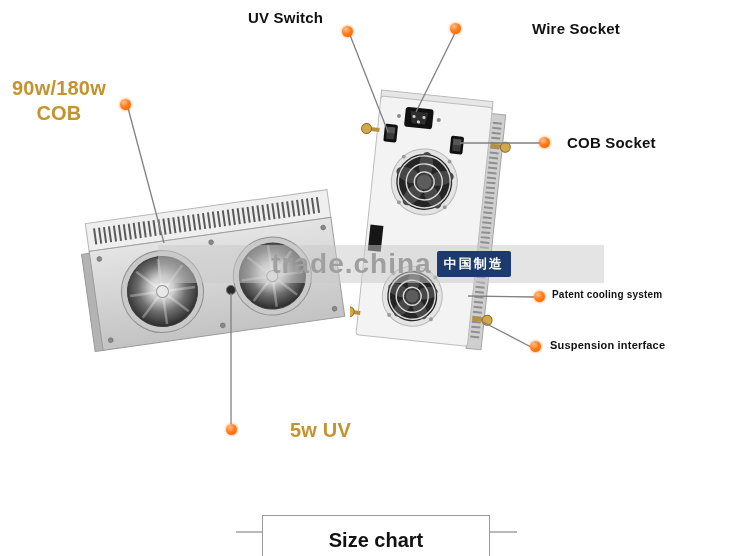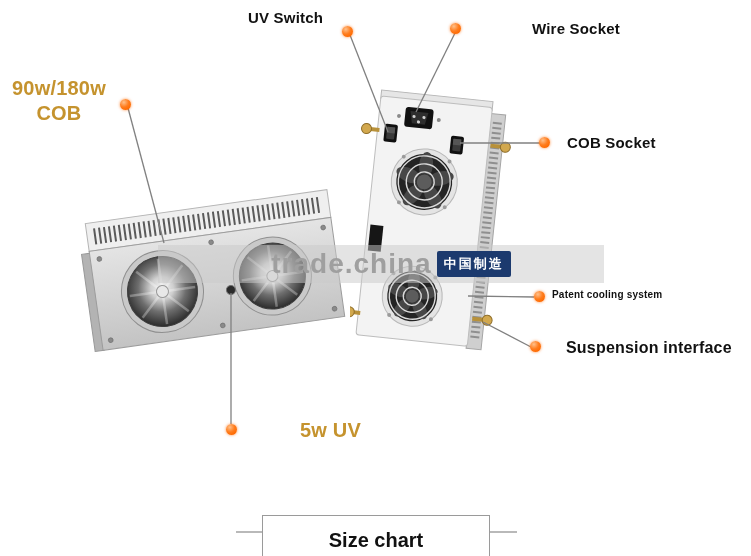--- a/index.html
+++ b/index.html
@@ -191,22 +191,22 @@
       <line x1="231" y1="424" x2="231" y2="293"></line>
     </g>
   </svg>
 
   <div class="label" style="left:248px; top:9px;">UV Switch</div>
   <div class="label" style="left:488px; top:20px;margin-left:44px;">Wire Socket</div>
   <div class="label gold" style="left:0px; top:76px; width:118px;text-align:center;">90w/180w
 COB</div>
   <div class="label" style="left:567px; top:134px;">COB Socket</div>
   <div class="label" style="left:552px; top:289px; font-size:10px;">Patent cooling system</div>
-  <div class="label" style="left:566px; top:339px; font-size:16px;">Suspension interface</div>
-  <div class="label gold" style="left:290px; top:418px;margin-left:10px;">5w UV</div>
+  <div class="label" style="left:550px; top:339px; font-size:11px;">Suspension interface</div>
+  <div class="label gold" style="left:290px; top:418px;">5w UV</div>
 
   <span class="dot" style="left:342px; top:26px;"></span>
   <span class="dot" style="left:450px; top:23px;"></span>
   <span class="dot" style="left:120px; top:99px;"></span>
   <span class="dot" style="left:539px; top:137px;"></span>
   <span class="dot" style="left:534px; top:291px;"></span>
   <span class="dot" style="left:530px; top:341px;"></span>
   <span class="dot" style="left:226px; top:424px;"></span>
 
   <div class="watermark">

